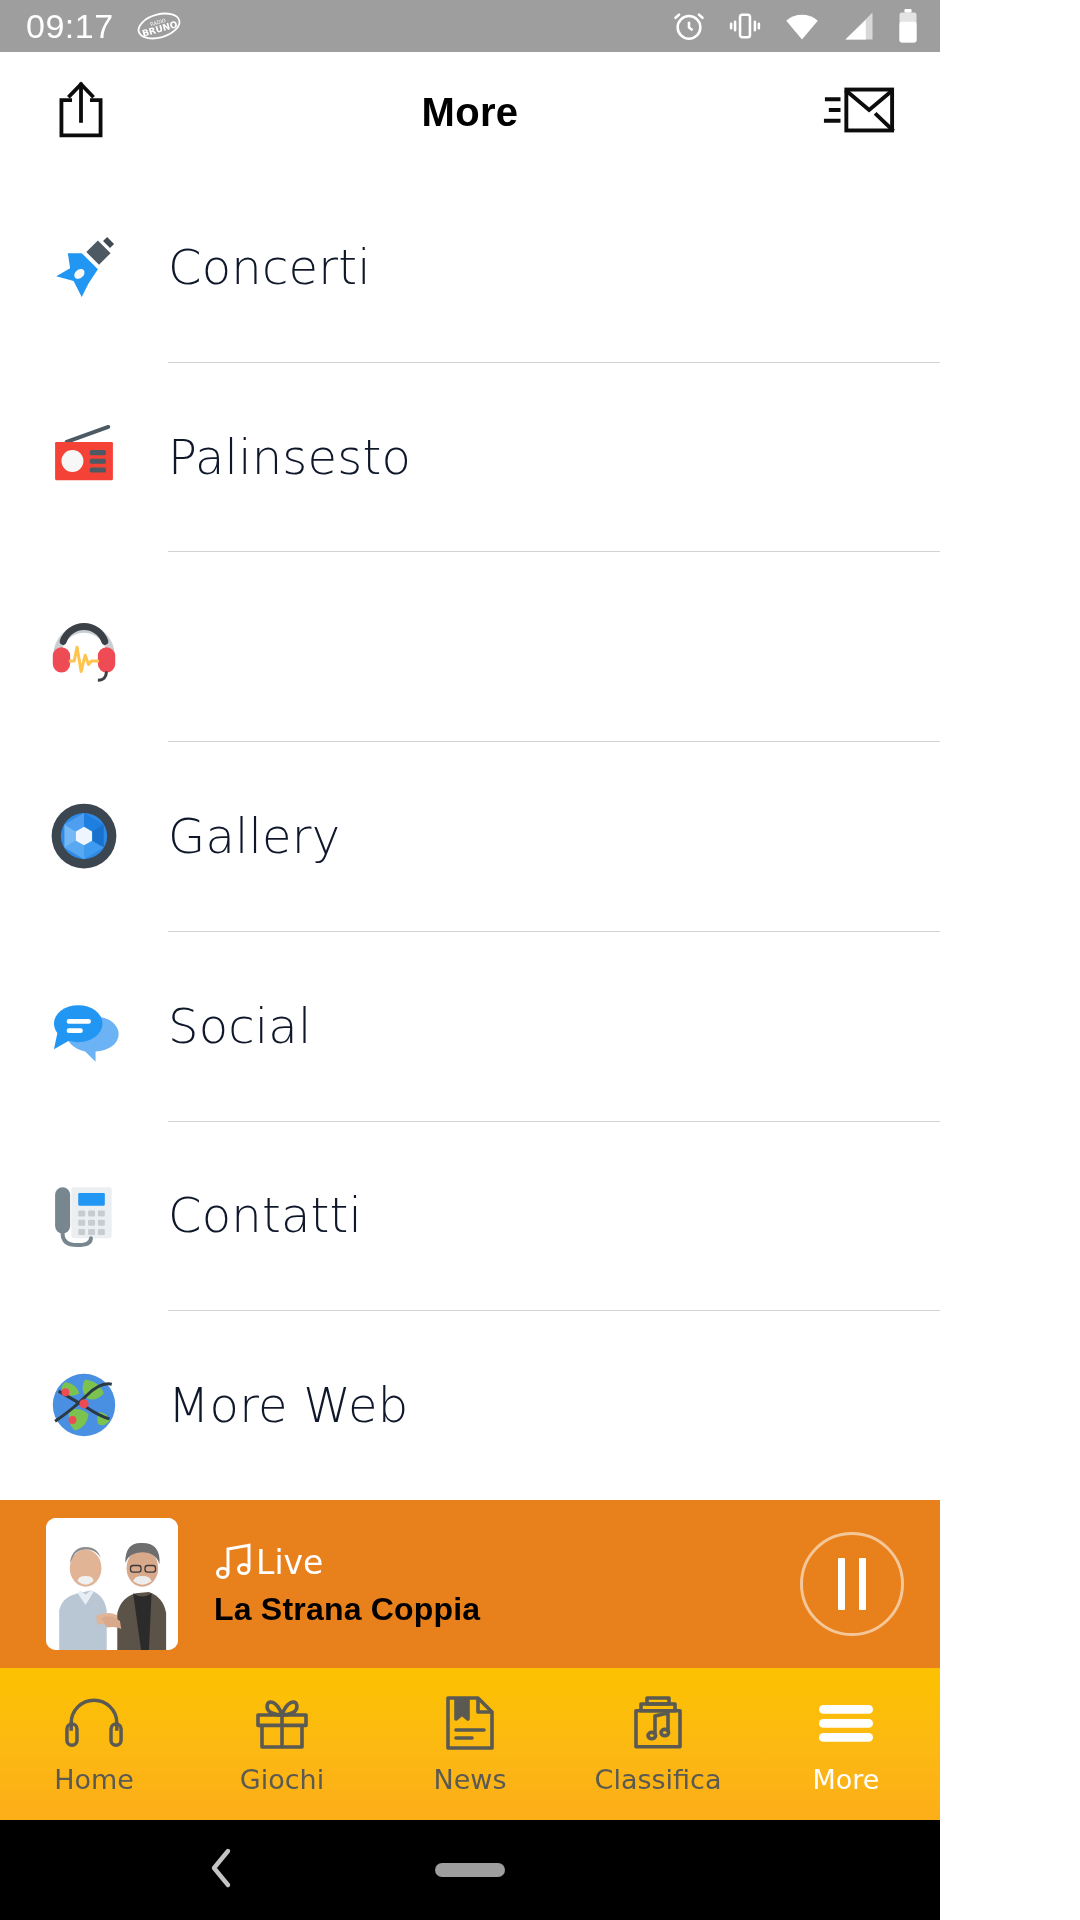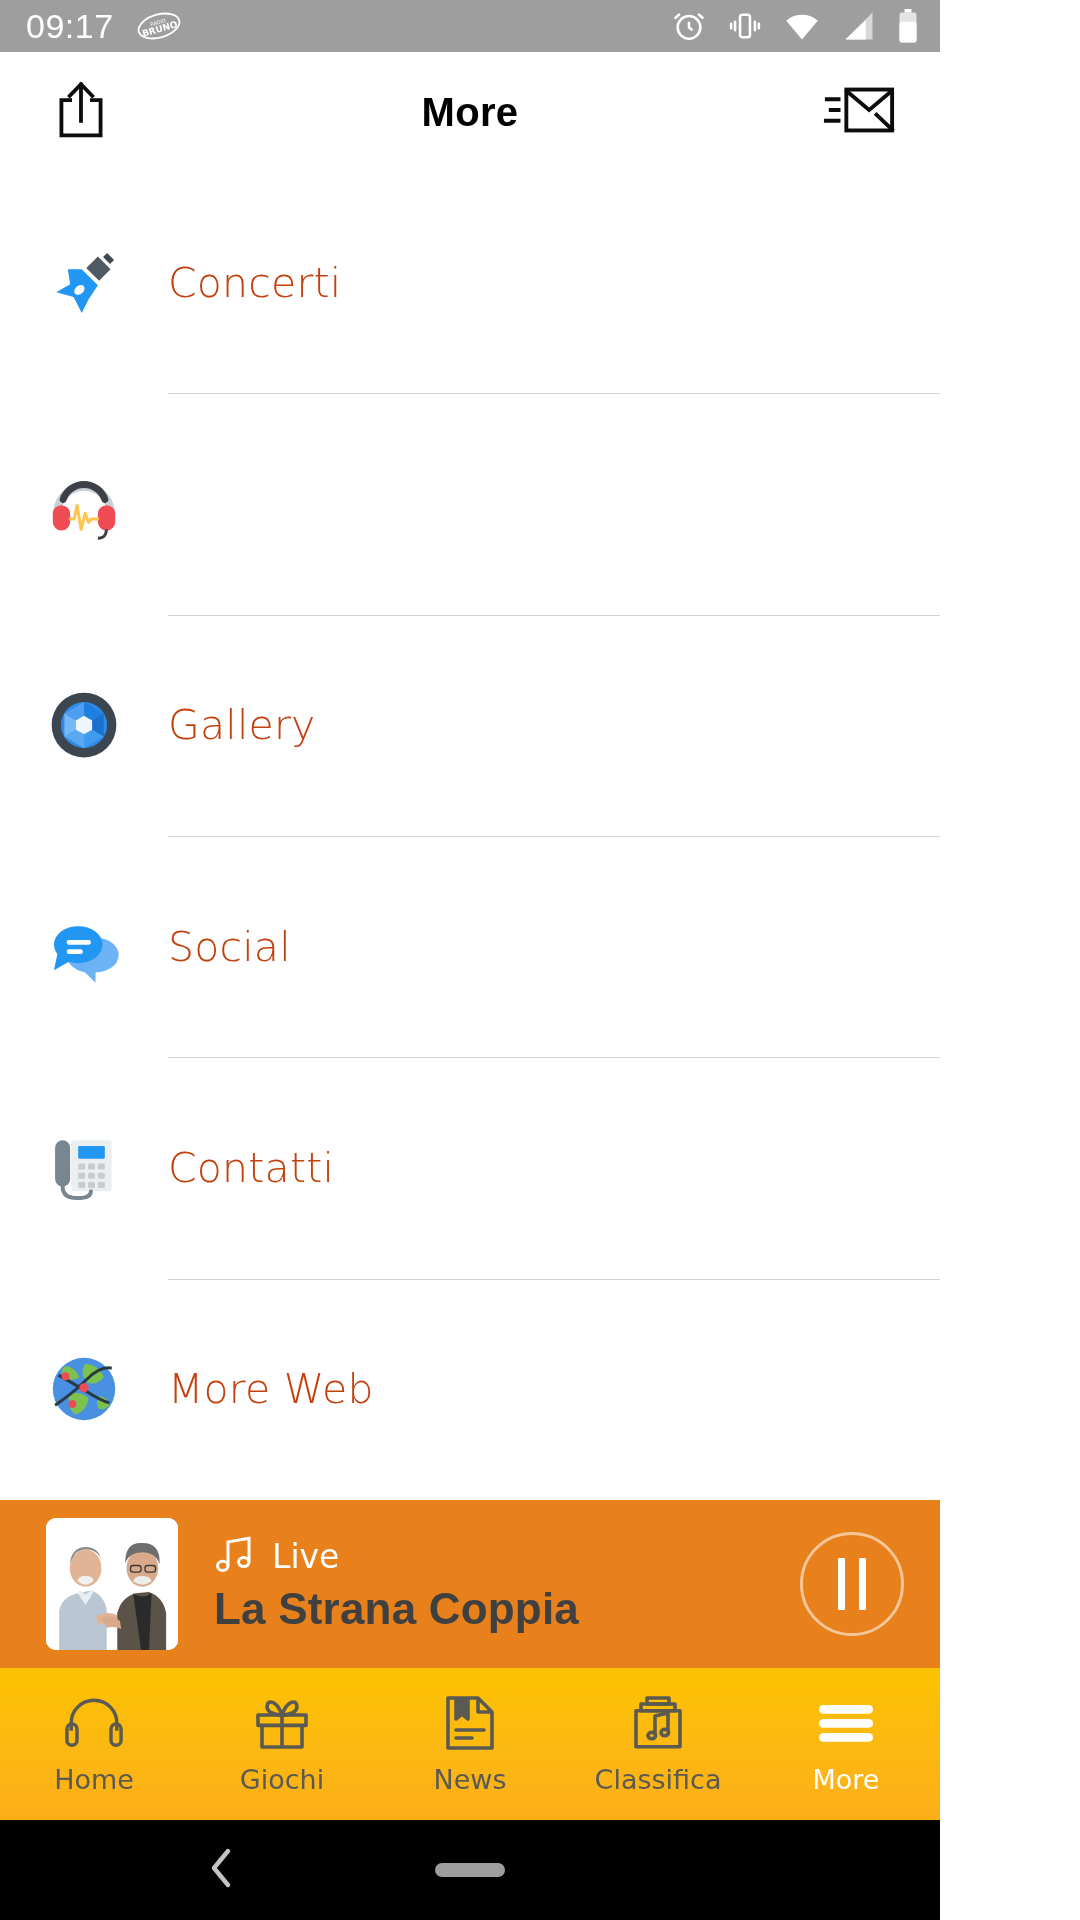--- a/index.html
+++ b/index.html
@@ -38,42 +38,42 @@
   
   .list { flex:1 1 auto; background:#fff; display:flex; flex-direction:column; }
   .row {
     flex:1 1 0; display:flex; align-items:center; position:relative; min-height:0;
   }
   .row-icon {
     width:168px; flex:0 0 168px; display:flex; align-items:center; justify-content:center;
   }
   .row-icon svg { display:block; }
   .row-label {
-    font-size:41px; color:#c2410c; font-weight:300; letter-spacing:0.2px;
+    font-size:48px; color:#0f172a; font-weight:300; letter-spacing:0.2px;
     font-family:"DejaVu Sans", sans-serif;
   }
   .row + .row::before {
     content:""; position:absolute; left:168px; right:0; top:0;
     height:1px; background:#d3d3d3;
   }
 
   
   .player {
     flex:0 0 168px; height:168px; background:#e8801c;
     display:flex; align-items:center; padding:0 36px 0 46px;
   }
   .art {
     width:132px; height:132px; border-radius:10px; flex:0 0 132px;
     background:#fff; overflow:hidden; position:relative;
   }
   .art svg { display:block; width:100%; height:100%; }
   .player-text { flex:1; padding-left:36px; display:flex; flex-direction:column; justify-content:center; gap:6px; }
-  .player-live { display:flex; align-items:center; gap:16px; }
+  .player-live { display:flex; align-items:center; gap:0; }
   .player-live-label { font-size:33px; color:#fff; font-weight:400; font-family:"DejaVu Sans", sans-serif; }
-  .player-title { font-size:44px; color:#404040; font-weight:bold; letter-spacing:0.2px; }
+  .player-title { font-size:32px; color:#000000; font-weight:bold; letter-spacing:0.2px; }
   .play-btn {
     width:104px; height:104px; flex:0 0 104px; border-radius:50%;
     border:3px solid rgba(255,255,255,0.55);
     display:flex; align-items:center; justify-content:center; gap:14px;
   }
   .play-bar { width:7px; height:52px; background:#ffffff; border-radius:1px; }
 
   
   .bottomnav {
     flex:0 0 152px; height:152px;
@@ -175,20 +175,33 @@
         <svg width="74" height="74" viewBox="0 0 64 64">
           <path d="M44 9 L55 20 L45 30 L34 19 Z" fill="#4d5a63"></path>
           <path d="M52 6 L58 12 L54.5 15.5 L48.5 9.5 Z" fill="#3f4a52"></path>
           <path d="M30 20 L44 34 L36 46 L30 58 L23 44 L8 40 L20 33 L18 20 Z" fill="#2196f3"></path>
           <ellipse cx="28" cy="38" rx="5" ry="3.6" fill="#fafafa" transform="rotate(-42 28 38)"></ellipse>
         </svg>
       </div>
       <div class="row-label">Concerti</div>
     </div>
 
+    <div class="row">
+      <div class="row-icon">
+        <svg width="74" height="74" viewBox="0 0 64 64">
+          <path d="M17 19 L53 6" stroke="#4d5a63" stroke-width="3.4" stroke-linecap="round" fill="none"></path>
+          <rect x="7" y="19" width="50" height="33" rx="1" fill="#f44336"></rect>
+          <circle cx="22" cy="35.5" r="9.5" fill="#f7f7f7"></circle>
+          <rect x="37" y="26" width="14" height="4.4" rx="1.4" fill="#4d5a63"></rect>
+          <rect x="37" y="33.5" width="14" height="4.4" rx="1.4" fill="#4d5a63"></rect>
+          <rect x="37" y="41" width="14" height="4.4" rx="1.4" fill="#4d5a63"></rect>
+        </svg>
+      </div>
+      <div class="row-label">Palinsesto</div>
+    </div>
 
     <div class="row">
       <div class="row-icon">
         <svg width="74" height="74" viewBox="0 0 64 64">
           <path d="M9 40 A23 23 0 0 1 55 40" fill="none" stroke="#c9ced3" stroke-width="7" stroke-linecap="round"></path>
           <path d="M14 28 A19 19 0 0 1 50 28" fill="none" stroke="#3b4147" stroke-width="6" stroke-linecap="round"></path>
           <rect x="5" y="33" width="15" height="22" rx="7.5" fill="#ef4b55"></rect>
           <rect x="44" y="33" width="15" height="22" rx="7.5" fill="#ef4b55"></rect>
           <path d="M20 45 L23.5 45 L26 33 L29.5 54 L33 40 L36 48 L38.5 45 L44 45" fill="none" stroke="#ffc44d" stroke-width="2.6" stroke-linejoin="round" stroke-linecap="round"></path>
           <path d="M51.5 54 Q51 62 44 61.5" fill="none" stroke="#3b4147" stroke-width="2.6"></path>

